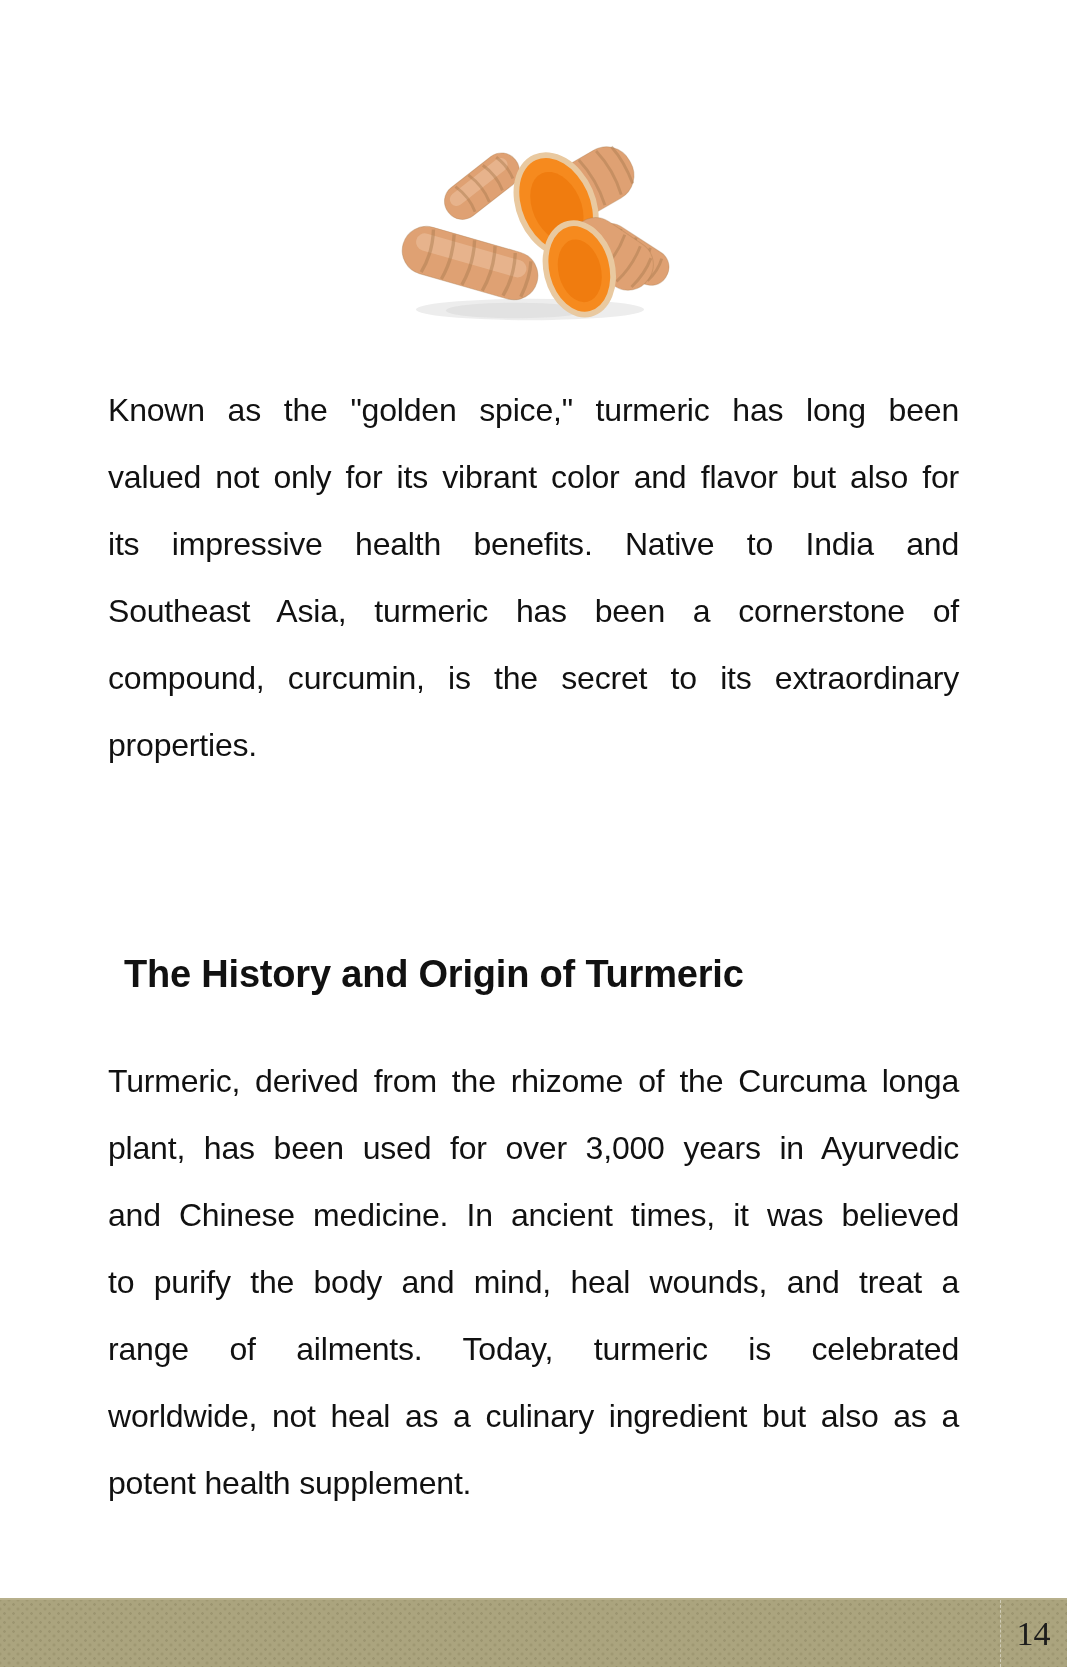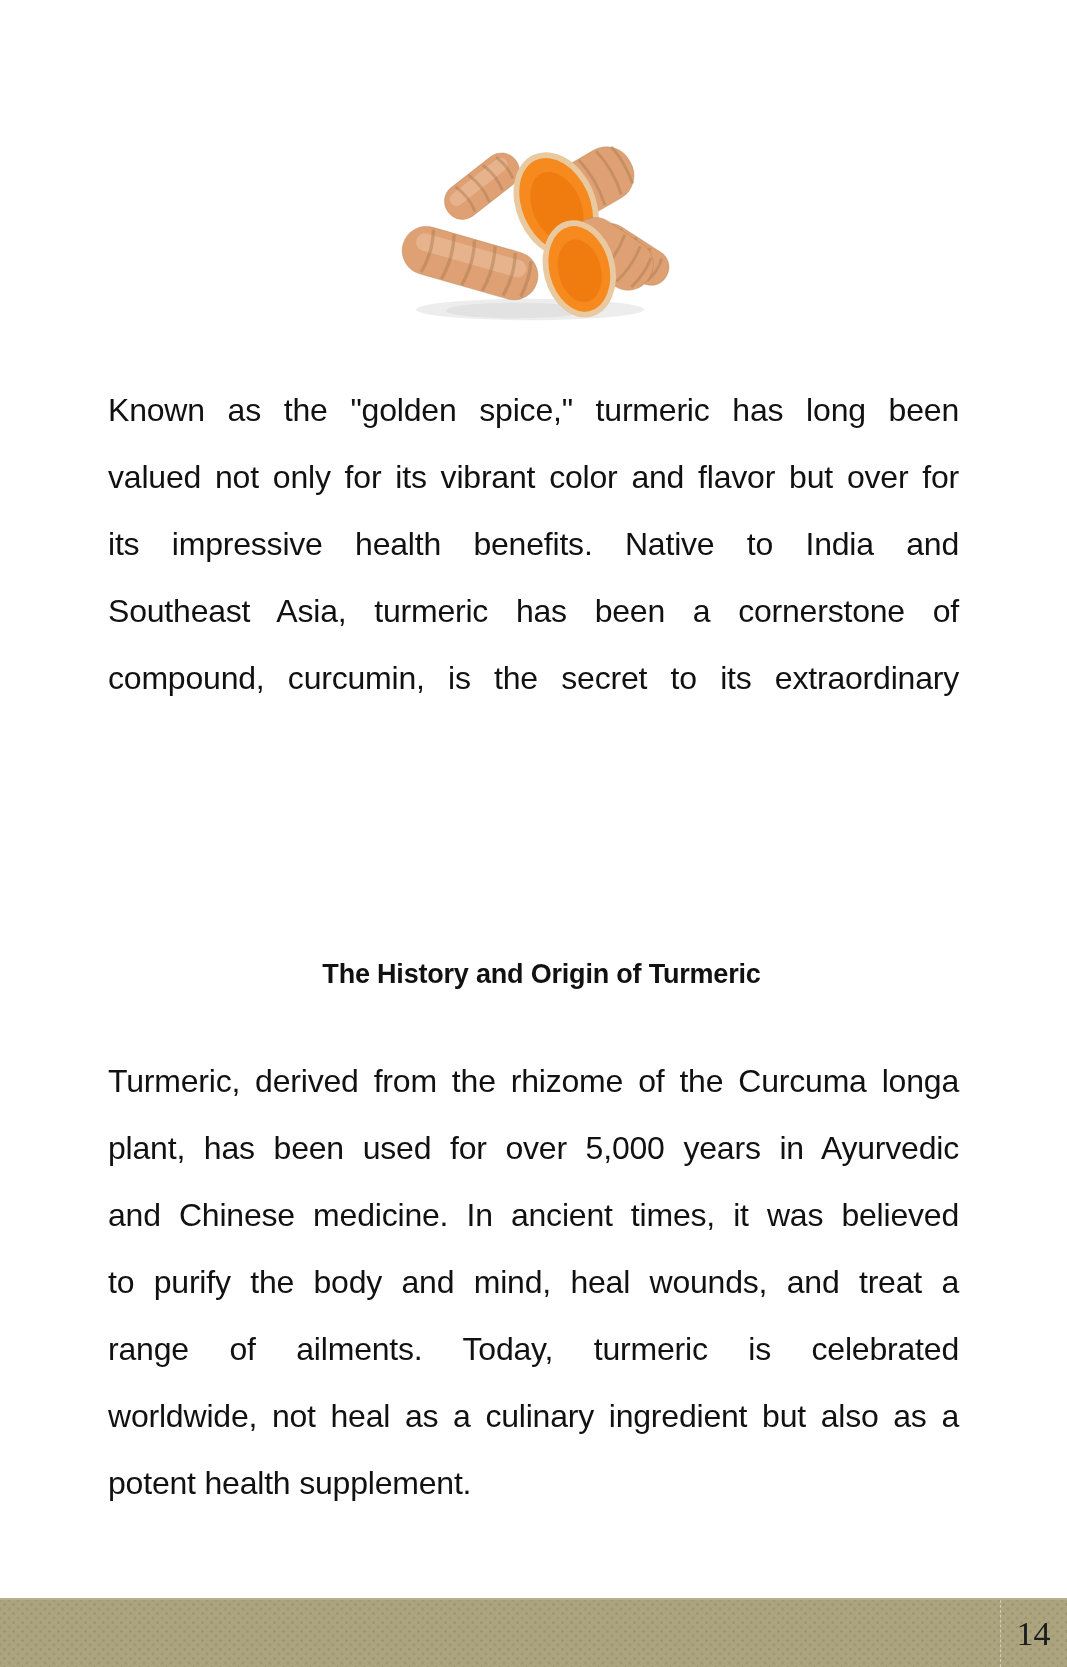--- a/index.html
+++ b/index.html
@@ -37,27 +37,27 @@
     text-align-last: justify;
   }
   .tline.tline-last {
     text-align-last: left;
   }
   .para-1 { top: 377px; }
   .para-2 { top: 1048px; }
 
   .heading {
     position: absolute;
-    left: 116px;
+    left: 124px;
     width: 851px;
     top: 941px;
-    font-size: 27px;
+    font-size: 38px;
     line-height: 67px;
     font-weight: bold;
-    text-align: center;
+    text-align: left;
     letter-spacing: -0.2px;
   }
 
   
   .footer {
     position: absolute;
     left: 0;
     top: 1598px;
     width: 1067px;
     height: 69px;
@@ -167,31 +167,32 @@
       <g transform="rotate(-14 201 158)">
         <ellipse cx="201" cy="158" rx="37" ry="51" fill="var(--flesh_rim)"></ellipse>
         <ellipse cx="201" cy="158" rx="31" ry="45" fill="var(--flesh)"></ellipse>
         <ellipse cx="201" cy="160" rx="22" ry="33" fill="var(--flesh_core)"></ellipse>
       </g>
     </svg>
   </div>
 
   <div class="para para-1">
       <div class="tline">Known as the "golden spice," turmeric has long been</div>
-      <div class="tline">valued not only for its vibrant color and flavor but over for</div>
+      <div class="tline">valued not only for its vibrant color and flavor but also for</div>
       <div class="tline">its impressive health benefits. Native to India and</div>
       <div class="tline">Southeast Asia, turmeric has been a cornerstone of</div>
       <div class="tline">compound, curcumin, is the secret to its extraordinary</div>
+      <div class="tline tline-last">properties.</div>
     </div>
 
   <div class="heading">The History and Origin of Turmeric</div>
 
   <div class="para para-2">
       <div class="tline">Turmeric, derived from the rhizome of the Curcuma longa</div>
-      <div class="tline">plant, has been used for over 5,000 years in Ayurvedic</div>
+      <div class="tline">plant, has been used for over 3,000 years in Ayurvedic</div>
       <div class="tline">and Chinese medicine. In ancient times, it was believed</div>
       <div class="tline">to purify the body and mind, heal wounds, and treat a</div>
       <div class="tline">range of ailments. Today, turmeric is celebrated</div>
       <div class="tline">worldwide, not heal as a culinary ingredient but also as a</div>
       <div class="tline tline-last">potent health supplement.</div>
     </div>
 
   <div class="footer">
     <div class="footer-divider"></div>
     <div class="page-num-cell">

